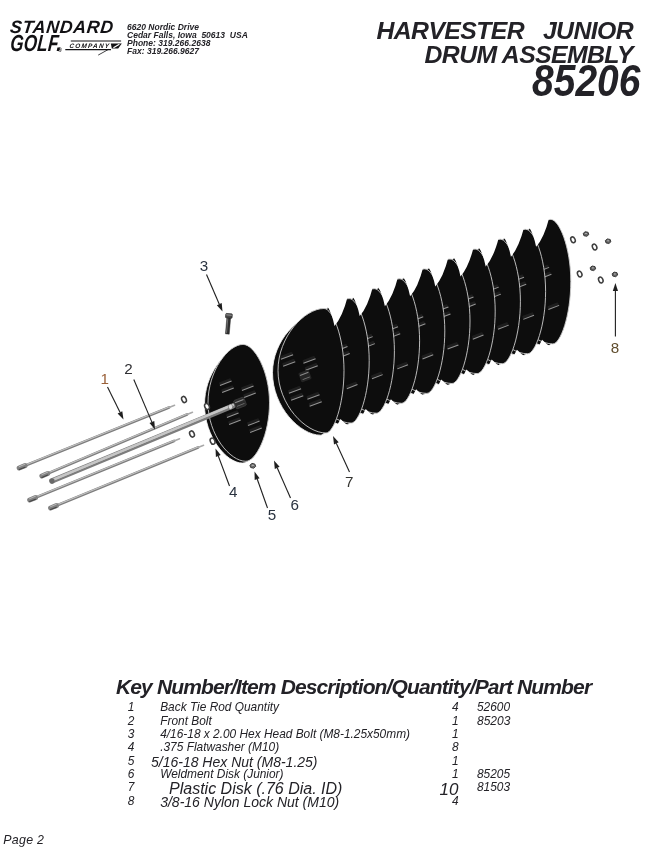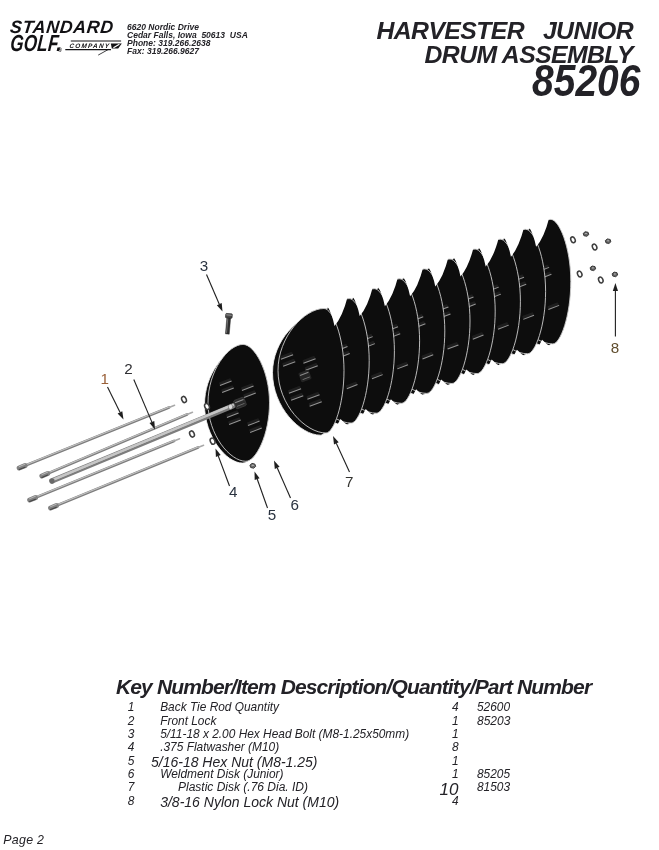--- a/index.html
+++ b/index.html
@@ -328,35 +328,35 @@
 <text x="294.7" y="510.2" font-size="15.2" fill="#2a3340" text-anchor="middle">6</text>
 <text x="349.2" y="486.8" font-size="15.2" fill="#33332f" text-anchor="middle">7</text>
 <text x="614.9" y="352.5" font-size="15.2" fill="#5f4c2c" text-anchor="middle">8</text>
   </svg>
 <div class="abs bi" style="left:116px;top:674.8px;font-size:21px;letter-spacing:-0.87px">Key Number/Item Description/Quantity/Part Number</div>
 <div class="abs it" style="left:127.7px;top:700.4px;font-size:11.9px">1</div>
 <div class="abs it" style="left:160.2px;top:700.4px;font-size:11.9px">Back Tie Rod Quantity</div>
 <div class="abs it" style="left:428px;top:700.4px;width:30.5px;text-align:right;font-size:11.9px">4</div>
 <div class="abs it" style="left:477px;top:700.4px;font-size:11.9px">52600</div>
 <div class="abs it" style="left:127.7px;top:713.7px;font-size:11.9px">2</div>
-<div class="abs it" style="left:160.2px;top:713.7px;font-size:11.9px">Front Lock</div>
+<div class="abs it" style="left:160.2px;top:713.7px;font-size:11.9px">Front Bolt</div>
 <div class="abs it" style="left:428px;top:713.7px;width:30.5px;text-align:right;font-size:11.9px">1</div>
 <div class="abs it" style="left:477px;top:713.7px;font-size:12px">85203</div>
 <div class="abs it" style="left:127.7px;top:727.0px;font-size:11.9px">3</div>
-<div class="abs it" style="left:160.2px;top:727.0px;font-size:11.9px">5/11-18 x 2.00 Hex Head Bolt (M8-1.25x50mm)</div>
+<div class="abs it" style="left:160.2px;top:727.0px;font-size:11.9px">4/16-18 x 2.00 Hex Head Bolt (M8-1.25x50mm)</div>
 <div class="abs it" style="left:428px;top:727.0px;width:30.5px;text-align:right;font-size:11.9px">1</div>
 <div class="abs it" style="left:127.7px;top:740.4px;font-size:11.9px">4</div>
 <div class="abs it" style="left:160.2px;top:740.4px;font-size:11.9px">.375 Flatwasher (M10)</div>
 <div class="abs it" style="left:428px;top:740.4px;width:30.5px;text-align:right;font-size:11.9px">8</div>
 <div class="abs it" style="left:127.7px;top:753.7px;font-size:11.9px">5</div>
 <div class="abs it" style="left:151px;top:753.7px;font-size:14px">5/16-18 Hex Nut (M8-1.25)</div>
 <div class="abs it" style="left:428px;top:753.7px;width:30.5px;text-align:right;font-size:11.9px">1</div>
 <div class="abs it" style="left:127.7px;top:767.0px;font-size:11.9px">6</div>
 <div class="abs it" style="left:160.2px;top:767.0px;font-size:11.9px">Weldment Disk (Junior)</div>
 <div class="abs it" style="left:428px;top:767.0px;width:30.5px;text-align:right;font-size:11.9px">1</div>
 <div class="abs it" style="left:477px;top:767.0px;font-size:11.9px">85205</div>
 <div class="abs it" style="left:127.7px;top:780.3px;font-size:11.9px">7</div>
-<div class="abs it" style="left:178px;top:780.3px;font-size:12px">Plastic Disk (.76 Dia. ID)</div>
+<div class="abs it" style="left:169px;top:780.3px;font-size:16px">Plastic Disk (.76 Dia. ID)</div>
 <div class="abs it" style="left:428px;top:780.3px;width:30.5px;text-align:right;font-size:17px">10</div>
 <div class="abs it" style="left:477px;top:780.3px;font-size:11.9px">81503</div>
 <div class="abs it" style="left:127.7px;top:793.6px;font-size:11.9px">8</div>
 <div class="abs it" style="left:160.2px;top:793.6px;font-size:14px">3/8-16 Nylon Lock Nut (M10)</div>
 <div class="abs it" style="left:428px;top:793.6px;width:30.5px;text-align:right;font-size:11.9px">4</div>
 <div class="abs it" style="left:3.2px;top:832.6px;font-size:12.4px;letter-spacing:0.3px">Page 2</div>
 </body></html>

